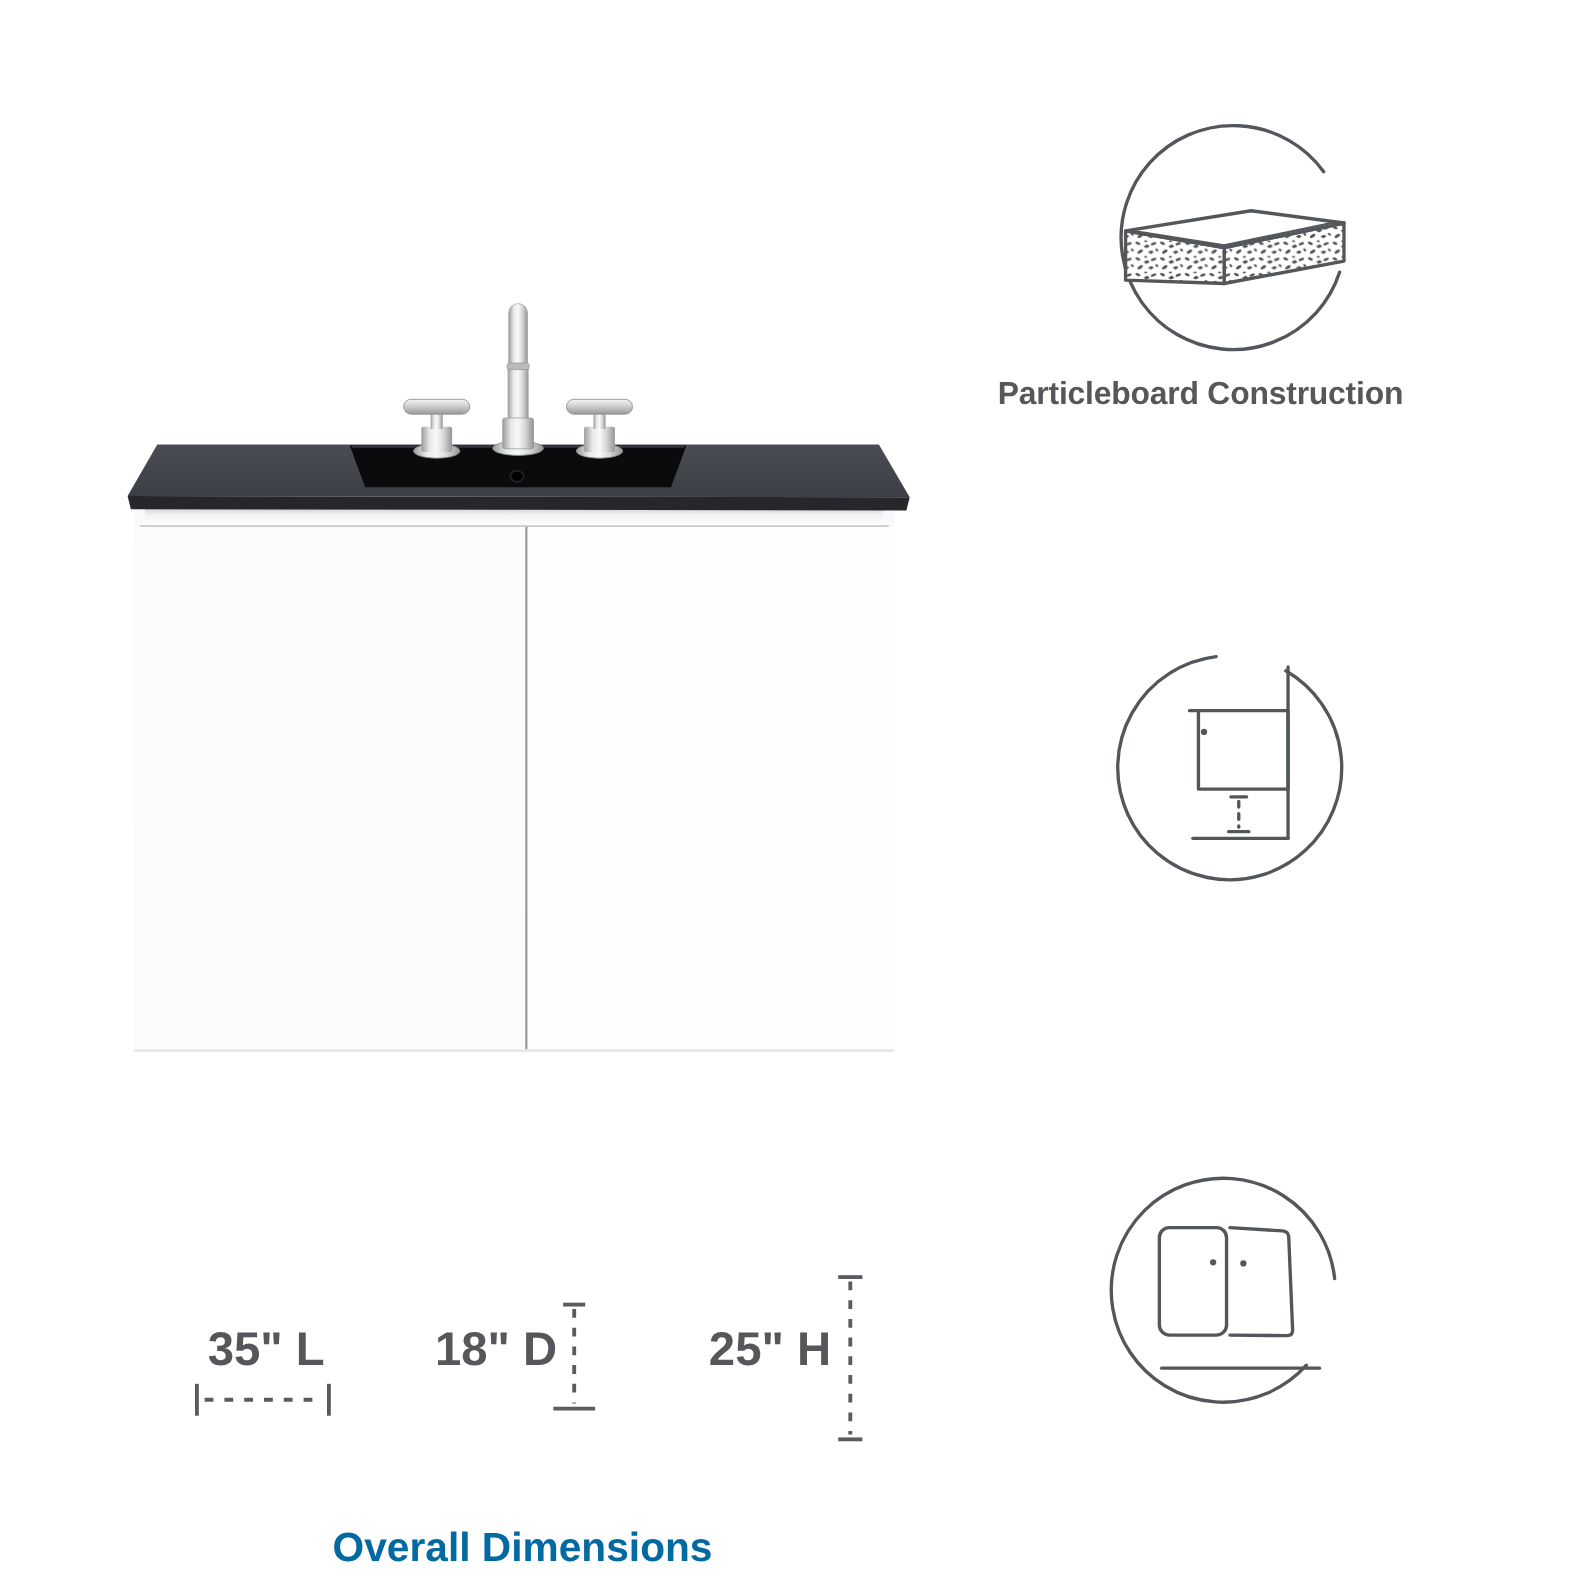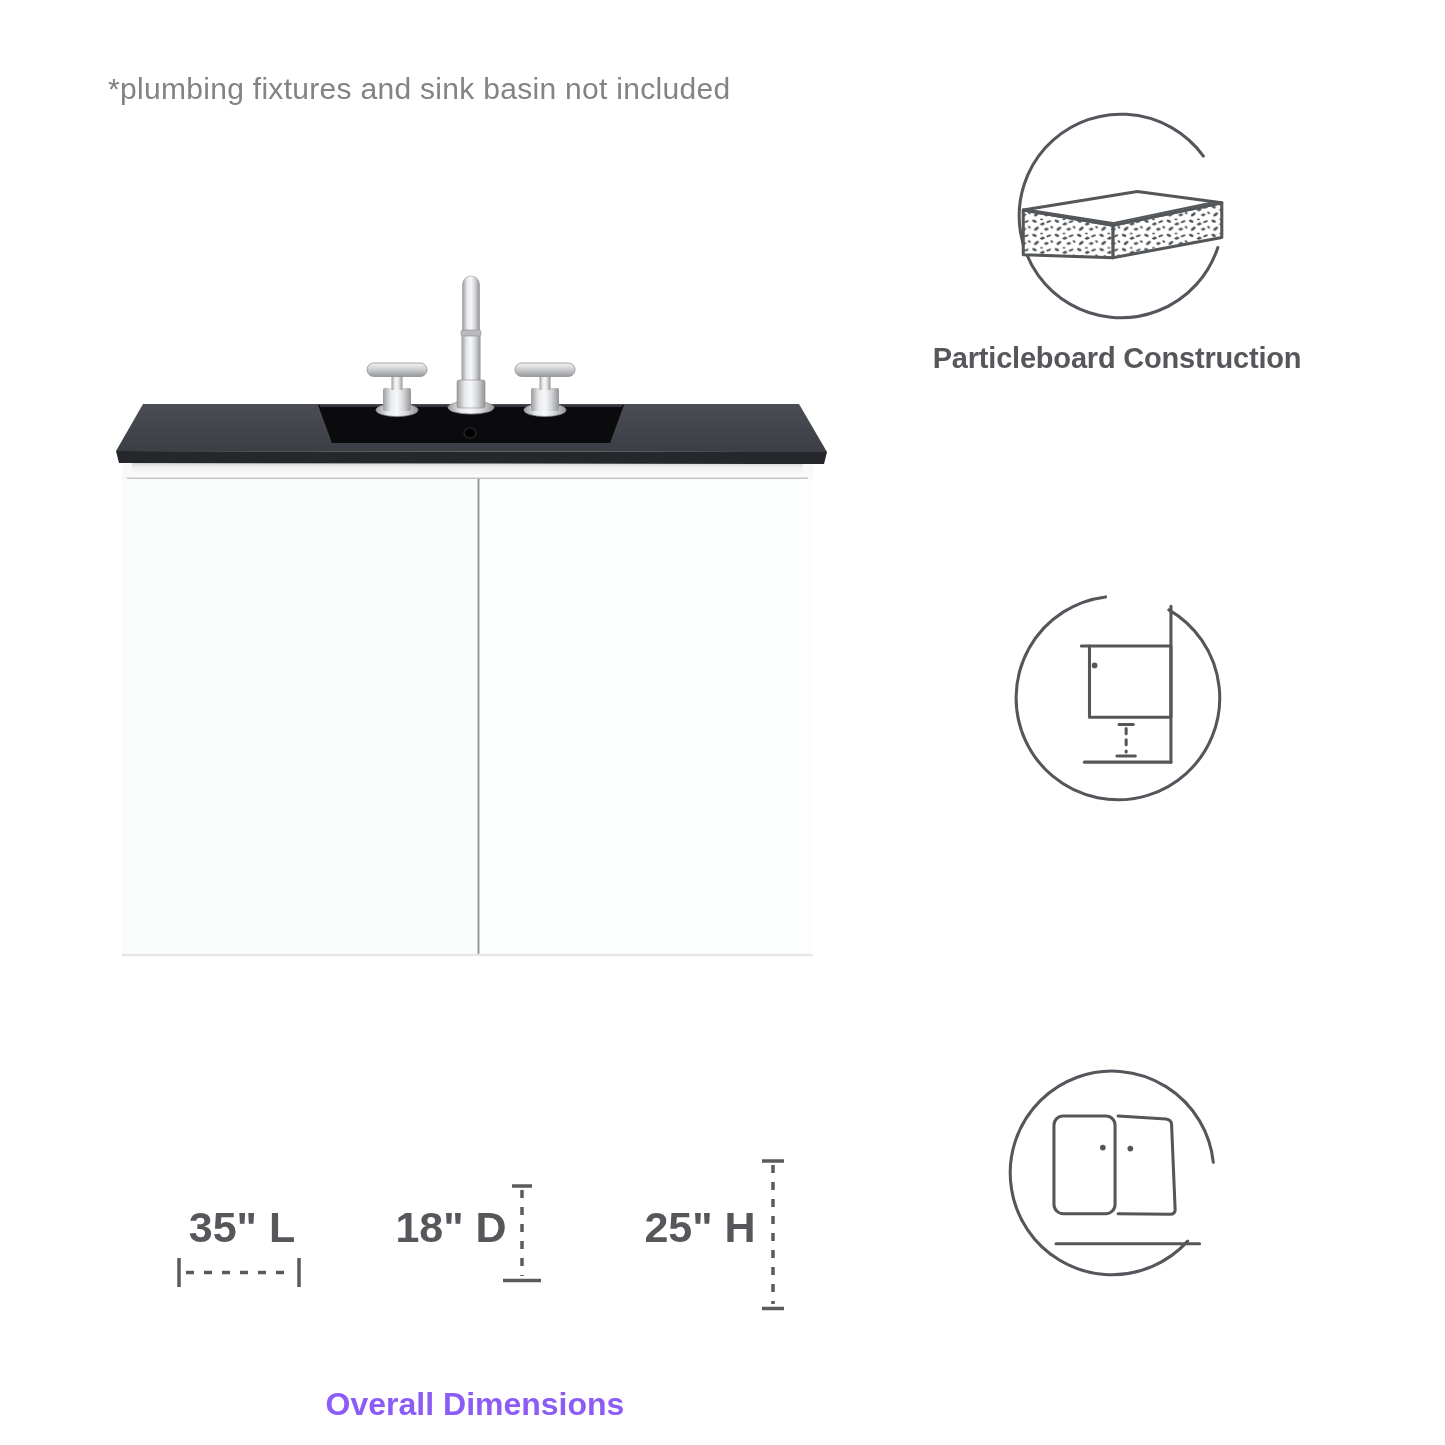--- a/index.html
+++ b/index.html
@@ -1,30 +1,29 @@
 <!DOCTYPE html>
 <html><head>
 <meta charset="utf-8">
 <style>
   html,body{margin:0;padding:0;background:#ffffff;}
   .canvas{position:relative;width:1445px;height:1445px;background:#ffffff;overflow:hidden;
           font-family:"Liberation Sans", sans-serif;}
   .abs{position:absolute;}
   .disclaimer{left:108px;top:72px;font-size:30px;font-weight:400;color:#818386;letter-spacing:.3px;}
-  .feature-label{width:420px;text-align:center;font-size:29px;font-weight:700;color:#55575a;letter-spacing:-0.2px;}
+  .feature-label{width:420px;text-align:left;font-size:29px;font-weight:700;color:#55575a;letter-spacing:-0.2px;}
   .dim-value{width:130px;text-align:center;font-size:43px;font-weight:700;color:#55575a;}
-  .dims-caption{width:360px;text-align:center;font-size:32px;font-weight:700;color:#8b5cf6;}
+  .dims-caption{width:360px;text-align:center;font-size:37px;font-weight:700;color:#0369a1;}
   svg{display:block;}
 </style>
 </head>
 <body>
 
 <div class="canvas">
 
-  <div class="abs disclaimer">*plumbing fixtures and sink basin not included</div>
 
   <svg class="abs" style="left:0;top:0" width="1445" height="1445" viewBox="0 0 1445 1445">
     <defs>
       <linearGradient id="metalH" x1="0" y1="0" x2="1" y2="0">
         <stop offset="0" stop-color="#9b9c9e"></stop>
           <stop offset="0.28" stop-color="#e9eaec"></stop>
         <stop offset="0.5" stop-color="#f7f8f9"></stop>
           <stop offset="0.72" stop-color="#d6d7d9"></stop>
         <stop offset="1" stop-color="#939496"></stop>
       </linearGradient>

